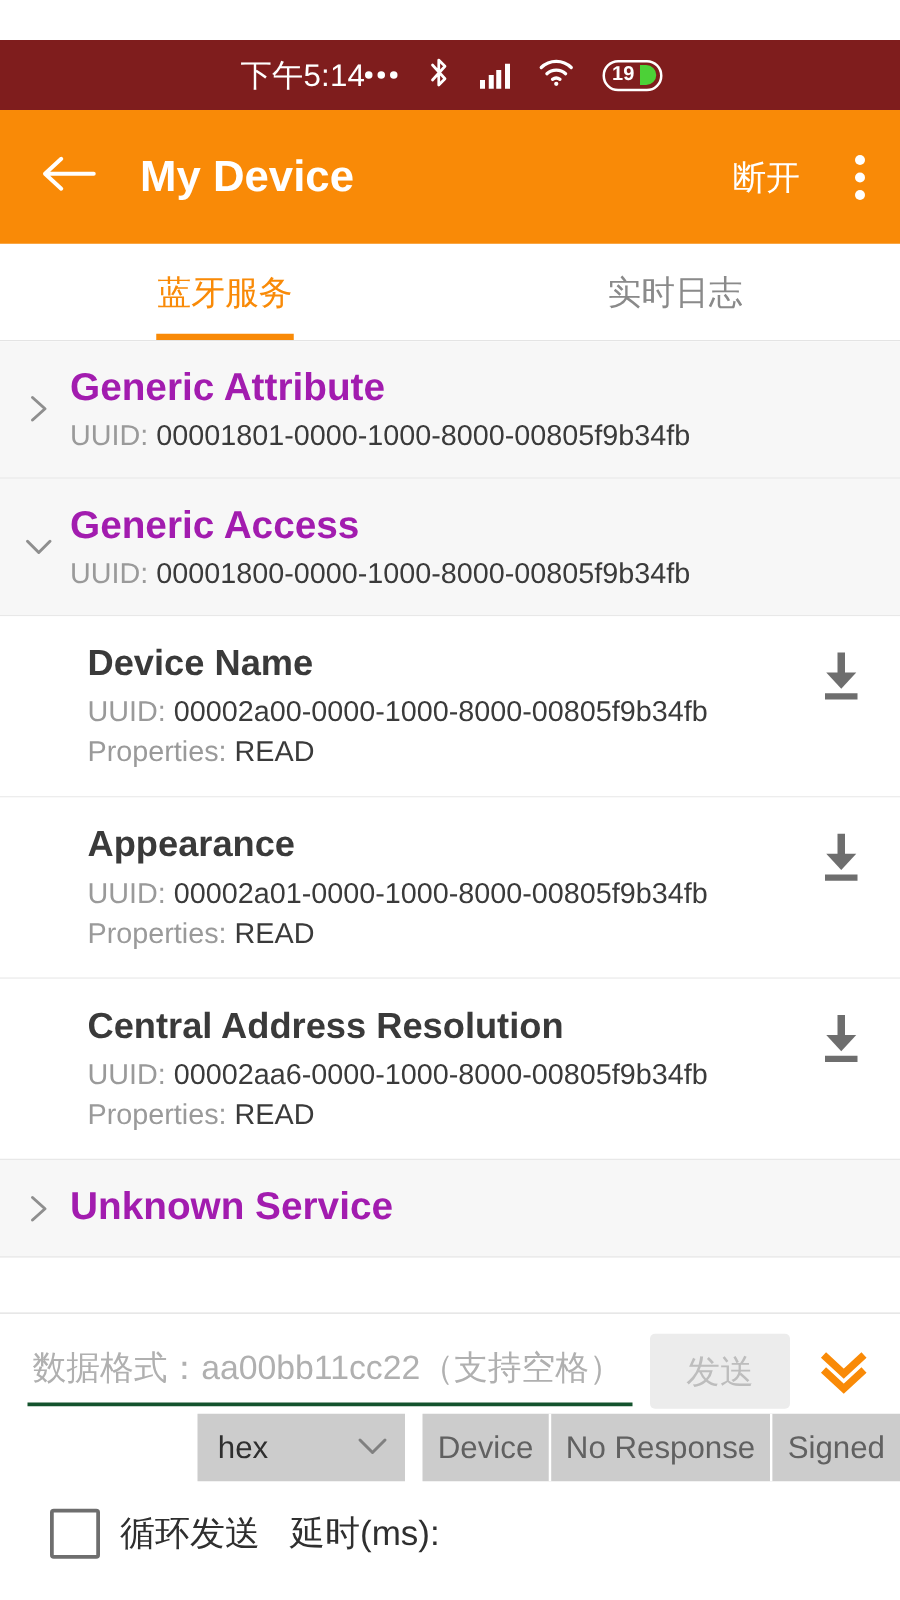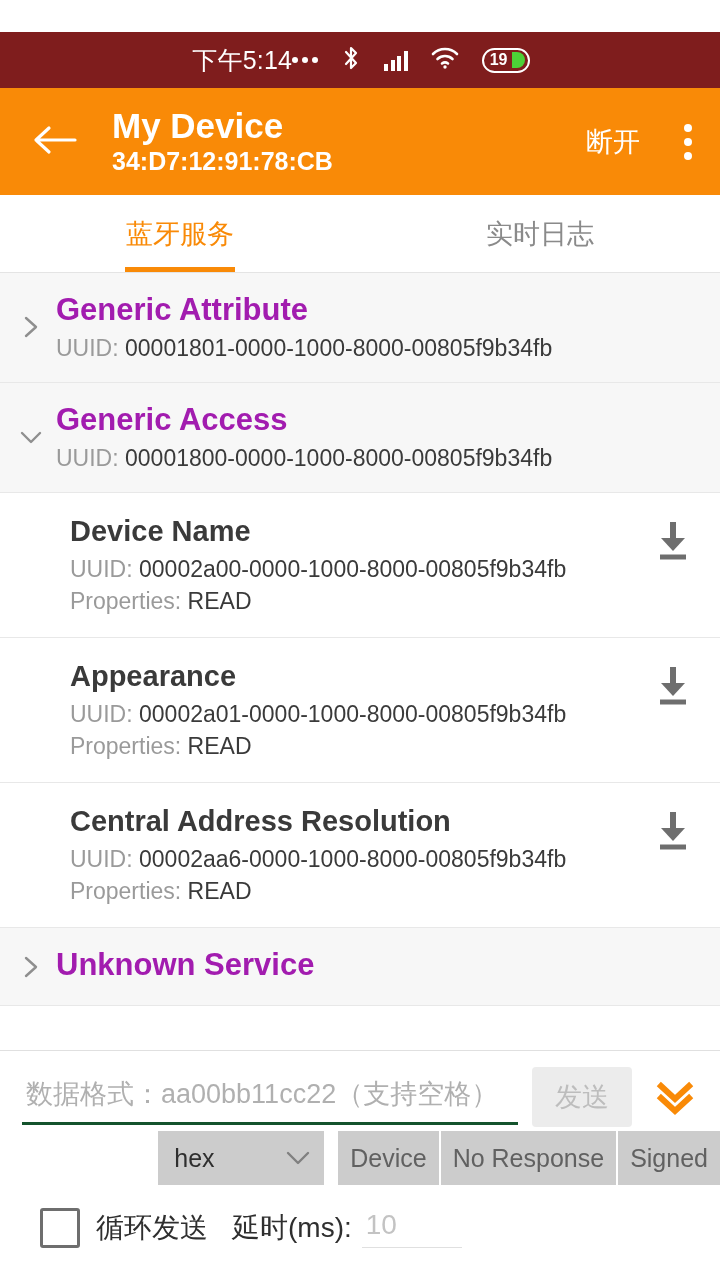--- a/index.html
+++ b/index.html
@@ -100,21 +100,21 @@
   .send-row { display:flex; align-items:center; padding:16px 18px 0 22px; gap:0; }
   .data-input {
     flex:1; border:none; border-bottom:3px solid #14532d; background:transparent;
     font-family:"Liberation Sans", sans-serif; font-size:27px; color:#333;
     padding:10px 4px 12px 4px; outline:none;
   }
   .data-input::placeholder { color:#b0b0b0; }
   .send-btn {
     margin-left:14px; background:#ececec; color:#bdbdbd; border:none;
     font-family:Liberation Sans, sans-serif; font-size:27px;
-    width:100px; height:60px; border-radius:4px;
+    width:112px; height:60px; border-radius:4px;
   }
   .expand-icon { margin-left:16px; width:54px; height:54px; display:flex; align-items:center; justify-content:center;}
 
   .opts-row { display:flex; align-items:center; justify-content:flex-end; margin-top:4px; padding-right:0; }
   .sel-wrap {
     width:166px; height:54px; background:#cccccc; display:flex; align-items:center;
     justify-content:space-between; padding:0 12px 0 16px; color:#2f2f2f; font-size:25px;
   }
   .segmented { display:flex; margin-left:14px; }
   .seg {
@@ -177,21 +177,20 @@
   <div class="appbar">
     <div class="back-btn">
       <span>
         <svg width="48" height="34" viewBox="0 0 48 34">
           <path d="M44 17 H5 M18 5 L5 17 L18 29" fill="none" stroke="#fff" stroke-width="3.2" stroke-linecap="round" stroke-linejoin="round"></path>
         </svg>
       </span>
     </div>
     <div class="titleblock">
       <div class="app-title">My Device</div>
-      <div class="app-sub">34:D7:12:91:78:CB</div>
     </div>
     <div class="disconnect">断开</div>
     <div class="menu-dots">
         <i></i>
         <i></i>
         <i></i>
       </div>
   </div>
 
   <div class="tabs">
@@ -303,18 +302,17 @@
         <div class="seg">Device</div>
         <div class="seg">No Response</div>
         <div class="seg">Signed</div>
       </div>
     </div>
 
     <div class="loop-row">
       <span class="cbox"></span>
       <span class="loop-label">循环发送</span>
       <span class="delay-label">延时(ms):</span>
-      <input class="delay-input" type="text" placeholder="10" style="">
     </div>
 
   </div>
 
 </div>
 
 </body></html>

